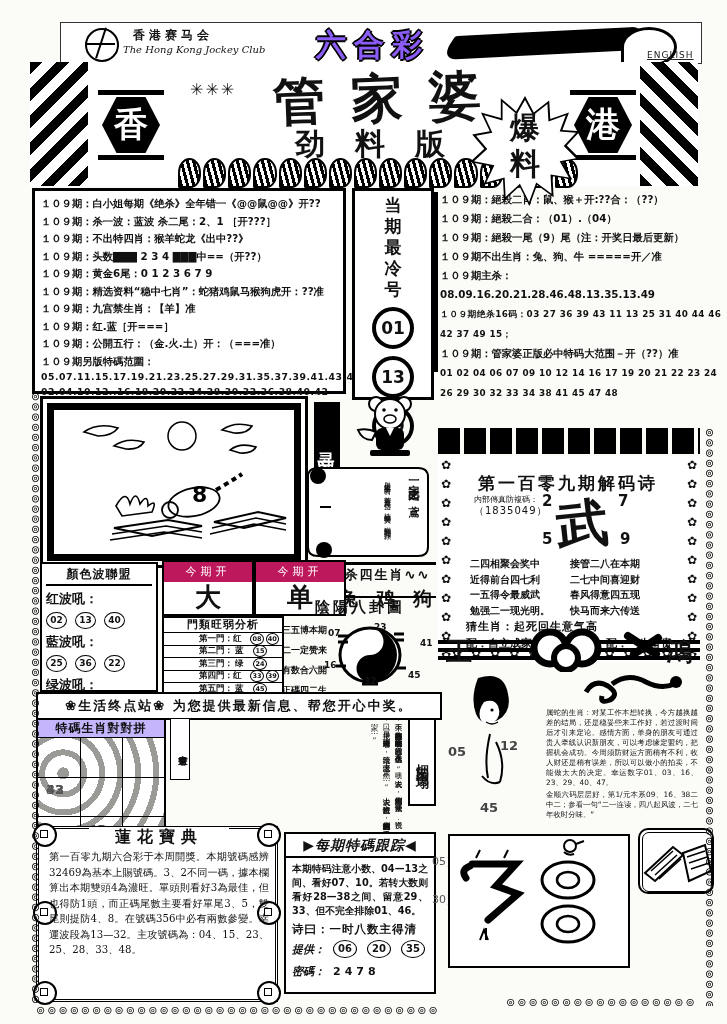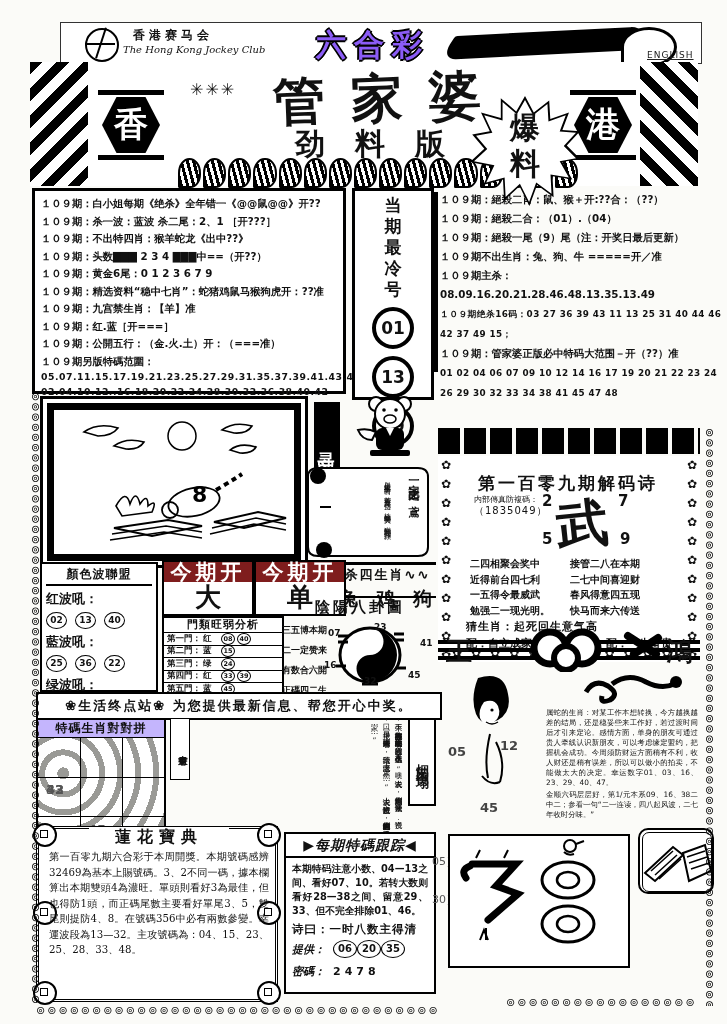--- a/index.html
+++ b/index.html
@@ -76,27 +76,27 @@
   #kill4 .t{font-size:13px;font-weight:bold;font-family:"DejaVu Serif",serif;letter-spacing:2px;}
   #kill4 .animals{display:flex;justify-content:space-between;padding:2px 4px;font-size:19px;font-weight:bold;}
   
   #waves{left:40px;top:562px;width:118px;height:130px;border:2px solid #000;background:#fff;padding:2px 4px;box-sizing:border-box;}
   #waves .t{font-size:12px;font-weight:bold;text-align:center;letter-spacing:1px;border-bottom:2px solid #000;padding-bottom:1px;}
   #waves .row .lbl{font-size:13px;font-weight:bold;font-family:"DejaVu Serif",serif;margin-top:4px;}
   .wcirc{display:inline-block;width:19px;height:15px;border:1.5px solid #000;border-radius:50%;
          font-size:9px;font-weight:bold;line-height:15px;text-align:center;margin-right:8px;}
   
   .openbox{top:560px;width:88px;height:52px;border:2px solid #000;background:#fff;text-align:center;}
-  .openbox .hd{background:#7f1d1d;color:#fff;font-size:21px;font-weight:bold;letter-spacing:4px;line-height:20px;}
+  .openbox .hd{background:#be185d;color:#fff;font-size:11px;font-weight:normal;letter-spacing:4px;line-height:20px;}
   .openbox .val{font-size:26px;font-weight:bold;line-height:30px;font-family:"DejaVu Serif",serif;}
   
   #gates{left:162px;top:616px;width:118px;height:76px;border:2px solid #000;background:#fff;font-size:8.5px;}
   #gates .t{font-size:11px;font-weight:bold;text-align:center;border-bottom:1.5px solid #000;line-height:14px;letter-spacing:1px;}
   #gates .grow{display:flex;align-items:center;border-bottom:1px solid #000;height:11.5px;padding:0 3px;font-weight:bold;}
-  #gates .grow .g{width:36px;} #gates .grow .c{width:16px;}
+  #gates .grow .g{width:36px;margin-left:32px;} #gates .grow .c{width:16px;}
   .gcirc{display:inline-block;width:12px;height:10px;border:1px solid #000;border-radius:50%;
          font-size:6.5px;line-height:10px;text-align:center;margin-left:2px;font-weight:bold;}
   
   #bagua{left:282px;top:598px;width:156px;height:94px;}
   #bagua .t{font-size:15px;font-weight:bold;font-family:"DejaVu Serif",serif;letter-spacing:3px;text-align:center;}
   #bagua .poem{position:absolute;left:0;top:22px;font-size:9px;font-weight:bold;line-height:20px;}
   .bnum{position:absolute;font-size:9px;font-weight:bold;}
   
   #banner{left:36px;top:692px;width:402px;height:24px;border:2px solid #000;background:#fff;
           display:flex;align-items:center;justify-content:center;font-size:13px;font-weight:bold;
@@ -496,21 +496,21 @@
   </div>
 
   <div id="track" class="abs">
     <div class="t">▶每期特碼跟踪◀</div>
     <div class="body">本期特码注意小数、04—13之间、看好07、10。若转大数则看好28—38之间、留意29、33、但不完全排除01、46。</div>
     <div class="poem">
       <span>诗曰：</span><span>一时八数主得清</span>
     </div>
     <div class="prov">
       <span>提供：</span>
-      <span id="provnums" style="display:flex;">
+      <span id="provnums" style="display:flex;gap:10px;">
           <span class="pcirc">06</span>
           <span class="pcirc">20</span>
           <span class="pcirc">35</span>
         </span>
     </div>
     <div class="prov">
       <span>密碼：</span>
       <span style="font-style:normal;letter-spacing:4px;">2478</span>
     </div>
   </div>

